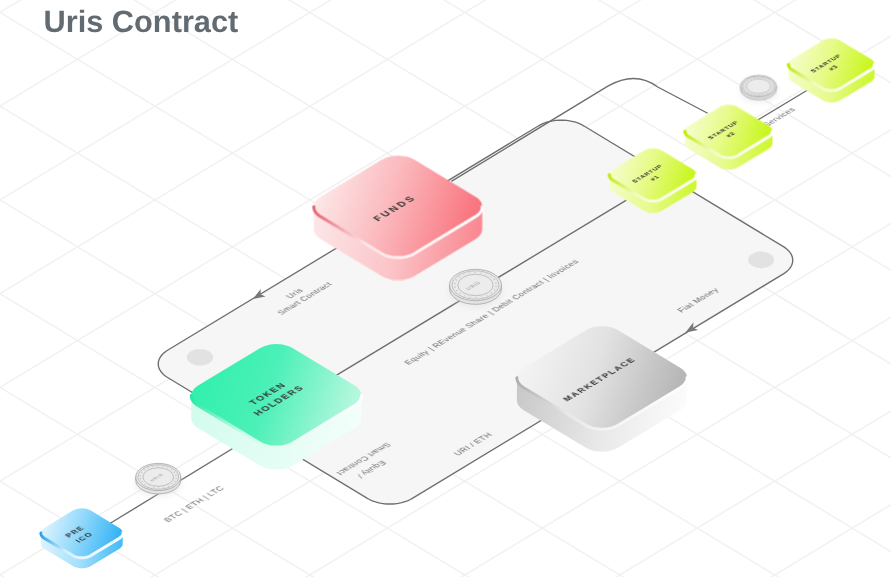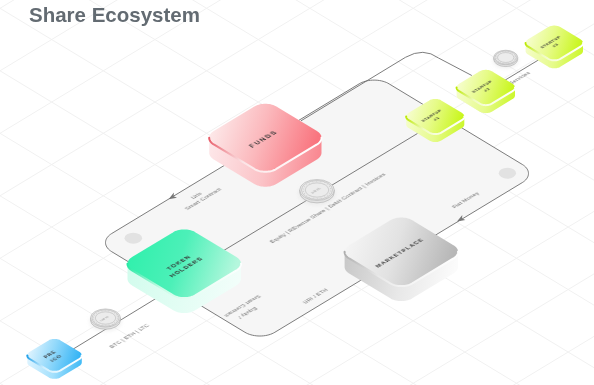--- a/index.html
+++ b/index.html
@@ -377,13 +377,13 @@
                       </g>
                     </g>
                   </g>
                 </g>
               </g>
             </g>
           </g>
         </g>
       </g>
     </svg>
-<div class="title">Share Ecosystem</div>
+<div class="title">Uris Contract</div>
 </div>
 </body></html>

